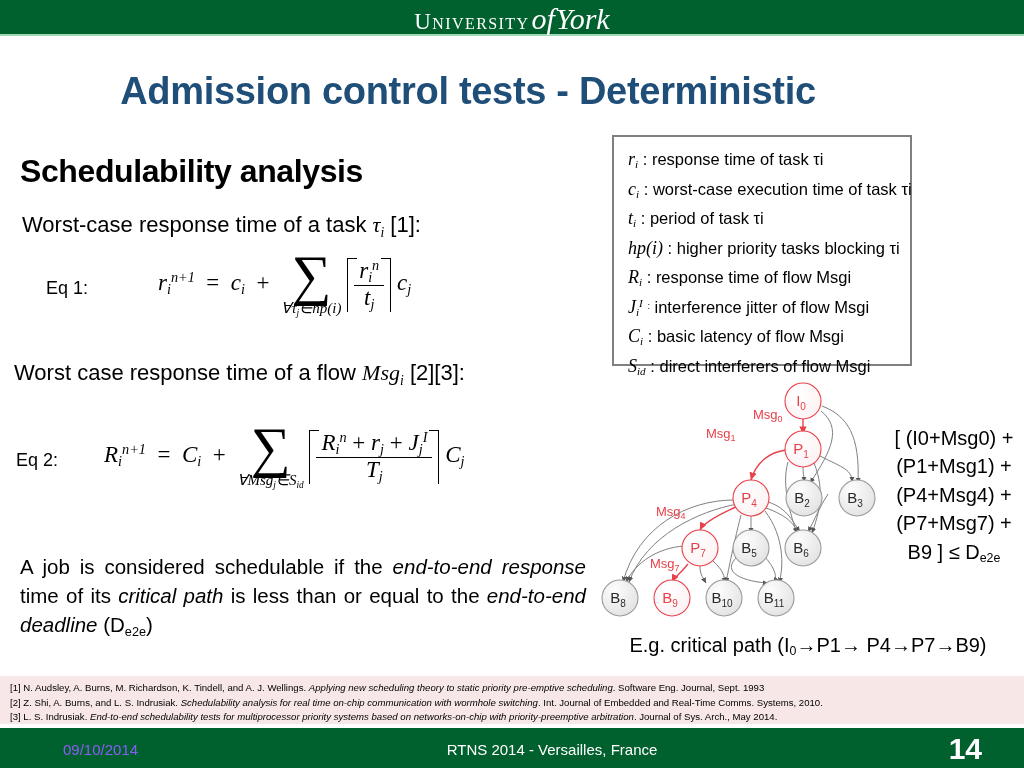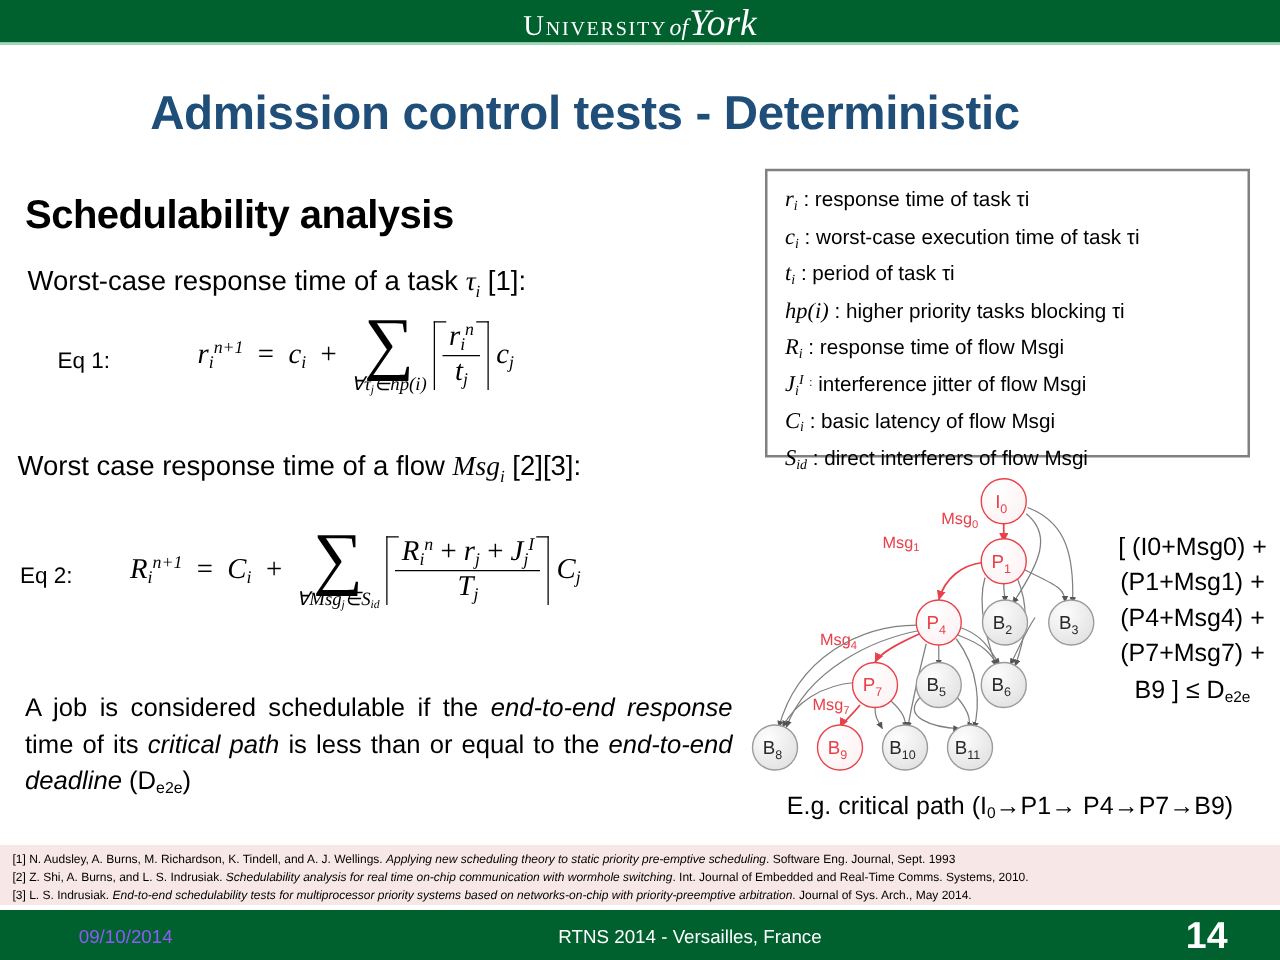--- a/index.html
+++ b/index.html
@@ -38,21 +38,21 @@
     white-space: nowrap;
     font-family: "Liberation Serif", serif;
   }
   .uoy-logo .uni {
     font-size: 23px;
     letter-spacing: 1.4px;
     font-variant: small-caps;
     font-weight: 400;
   }
   .uoy-logo .of {
-    font-size: 19px;
+    font-size: 30px;
     font-style: italic;
     margin-left: 2px;
   }
   .uoy-logo .york {
     font-size: 30px;
     font-style: italic;
     margin-left: 1px;
   }
 
   
@@ -159,21 +159,21 @@
     font-size: 20.5px;
     line-height: 1.42;
     text-align: justify;
   }
   .para-schedulable i { font-style: italic; }
 
   
   .legend-box {
     position: absolute;
     left: 612px; top: 135px;
-    width: 388px; height: 231px;
+    width: 300px; height: 231px;
     border: 2px solid #808080;
     background: #ffffff;
     box-sizing: border-box;
     padding: 8px 0 0 14px;
   }
   .legend-row {
     font-size: 16.5px;
     line-height: 1.64;
     white-space: nowrap;
     font-family: "Liberation Sans", sans-serif;

